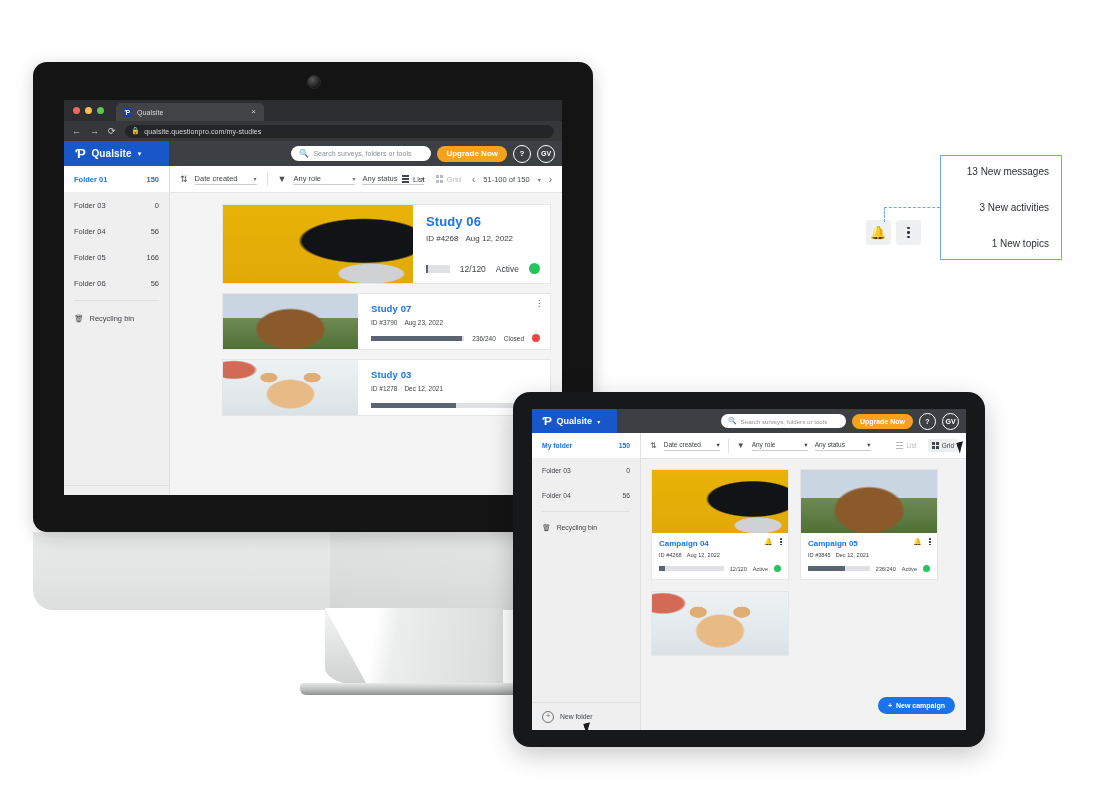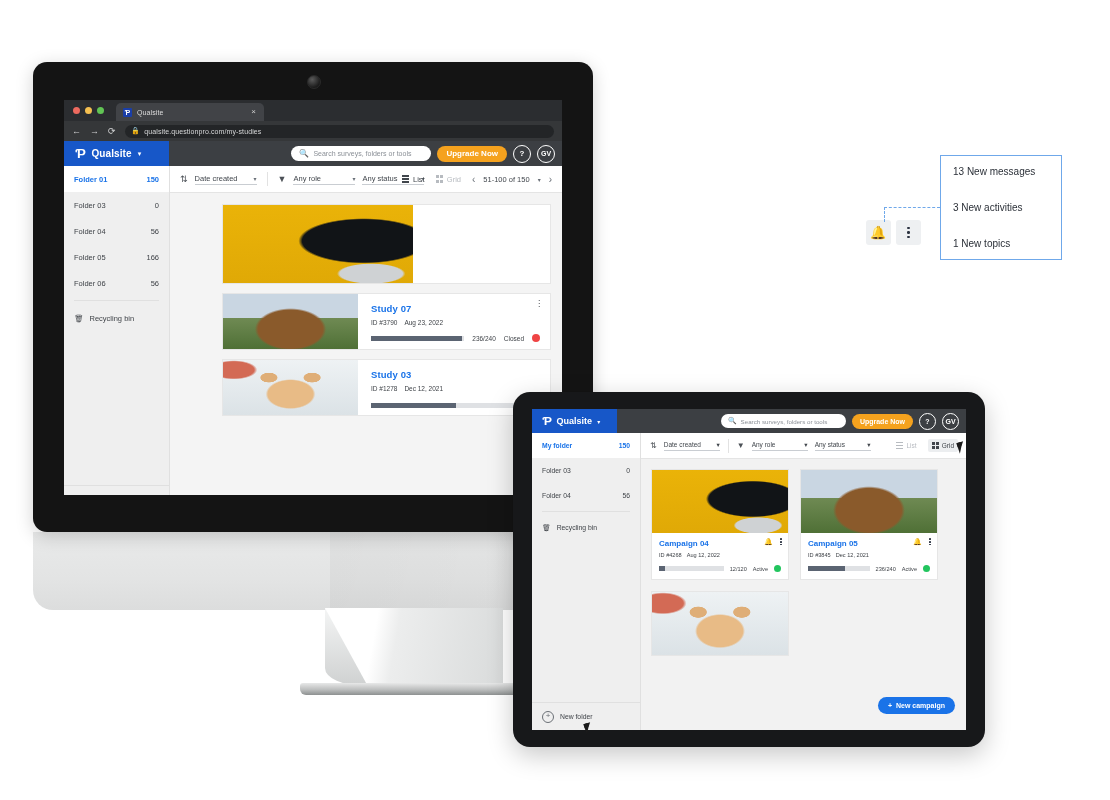--- a/index.html
+++ b/index.html
@@ -148,21 +148,21 @@
   .actbtn{width:25px;height:25px;background:#eef0f2;border-radius:3px;display:flex;
     align-items:center;justify-content:center;}
   .bell{color:#1a237e;font-size:13px;line-height:1;}
   .kdots{display:flex;flex-direction:column;gap:2px;}
   .kdots i{width:2.6px;height:2.6px;border-radius:50%;background:#2b3240;display:block;}
 
   
   #notif{position:absolute;left:940px;top:155px;width:122px;height:105px;background:#fff;
     border:1px solid #6fa8ea;box-sizing:border-box;padding:10px 12px;z-index:9;
     display:flex;flex-direction:column;justify-content:space-between;}
-  #notif div{font-size:10px;color:#2b3038;}
+  #notif div{font-size:10px;color:#2b3038;text-align:right;}
   #notif-leader{position:absolute;left:884px;top:207px;width:56px;height:1px;z-index:8;
     border-top:1px dashed #6fa8ea;}
   #notif-leader2{position:absolute;left:884px;top:207px;width:1px;height:15px;z-index:8;
     border-left:1px dashed #6fa8ea;}
 
   
   #tablet{position:absolute;left:513px;top:392px;width:472px;height:355px;background:#17181a;
     border-radius:17px;box-shadow:0 8px 26px rgba(0,0,0,.22);}
   #tablet-screen{position:absolute;left:19px;top:17px;width:434px;height:321px;background:#fff;overflow:hidden;}
 
@@ -399,20 +399,35 @@
                 <span class="cr" style="font-size:6px;color:#6a7078">▾</span>
                 <span class="arw">›</span>
               </div>
             </div>
           </div>
 
           <div class="listarea">
 
             <div class="lcard" id="card01">
               <div class="lthumb th-pug"></div>
+              <div class="lbody">
+                <div class="ltitle">Study 06</div>
+                <div class="lmeta">
+                  <span>ID #4268</span>
+                  <span>Aug 12, 2022</span>
+                </div>
+                <div class="lfoot">
+                  <span class="bar">
+                      <i style="width:10%"></i>
+                    </span>
+                  <span class="frac">12/120</span>
+                  <span class="stat">Active</span>
+                  <span class="led" style="background:#22c55e"></span>
+                </div>
+              </div>
             </div>
 
             <div class="lcard smallcard">
               <div class="lthumb th-cow"></div>
               <div class="lbody">
                 <div class="ltitle">Study 07</div>
                 <div class="lmeta">
                   <span>ID #3790</span>
                   <span>Aug 23, 2022</span>
                 </div>

